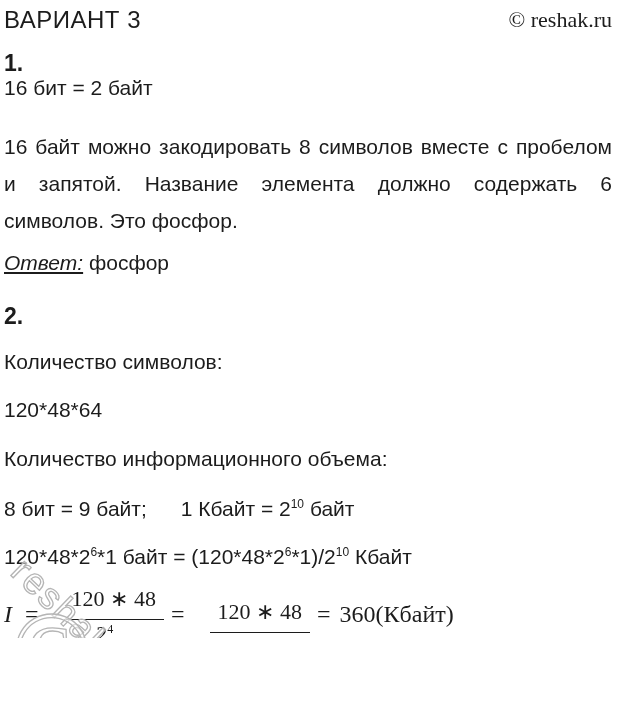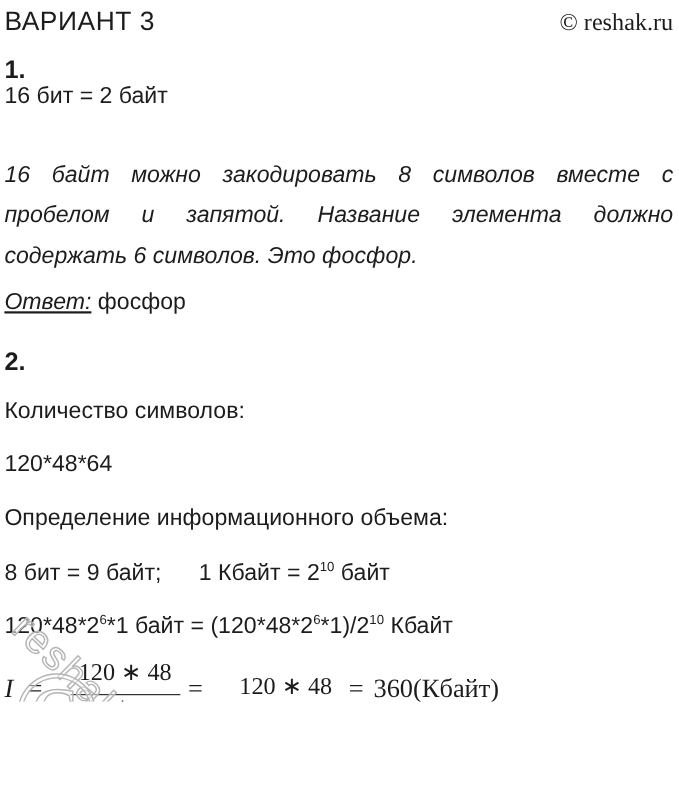--- a/index.html
+++ b/index.html
@@ -14,23 +14,23 @@
     padding:6px 5px 0 4px;
   }
   .hdr{display:flex;justify-content:space-between;align-items:flex-start;height:30px;}
   .hdr-variant{font-size:24px;line-height:28px;letter-spacing:0.5px;}
   .hdr-copy{font-family:"Liberation Serif", serif;font-size:22px;line-height:28px;}
   .tasknum{margin-top:14px;font-size:23px;font-weight:bold;line-height:26px;}
   .tasknum2{margin-top:28px;font-size:23px;font-weight:bold;line-height:26px;}
   .line{font-size:21px;line-height:24px;white-space:nowrap;}
   .conv{}
   .para{
-    margin-top:40px;
+    margin-top:28px;
     font-size:21px;line-height:37px;
-    text-align:justify;text-align-last:left;font-style:italic;
+    text-align:justify;text-align-last:left;
   }
   .answer{margin-top:12px;font-size:21px;line-height:24px;}
   .answer2{margin-top:17px;font-size:21px;line-height:24px;}
   .ans-label{font-style:italic;text-decoration:underline;}
   .symlabel{margin-top:21px;}
   .symval{margin-top:24px;}
   .vollabel{margin-top:24px;line-height:26px;}
   .units{margin-top:23px;font-size:21px;line-height:28px;white-space:nowrap;}
   .units .gap{display:inline-block;width:34px;}
   .calc{margin-top:20px;font-size:21px;line-height:28px;white-space:nowrap;}
@@ -73,21 +73,21 @@
   <div class="answer">
     <span class="ans-label">Ответ:</span><span> фосфор</span>
   </div>
 
   <div class="tasknum2">2.</div>
 
   <div class="line symlabel">Количество символов:</div>
 
   <div class="line symval">120*48*64</div>
 
-  <div class="line vollabel">Определение информационного объема:</div>
+  <div class="line vollabel">Количество информационного объема:</div>
 
   <div class="units">
     <span>8 бит = 9 байт;</span><span class="gap"></span><span>1 Кбайт = 2</span><sup>10</sup><span> байт</span>
   </div>
 
   <div class="calc">
     <span>120*48*2</span><sup>6</sup><span>*1 байт = (120*48*2</span><sup>6</sup><span>*1)/2</span><sup>10</sup><span> Кбайт</span>
   </div>
 
   <div class="formula">

